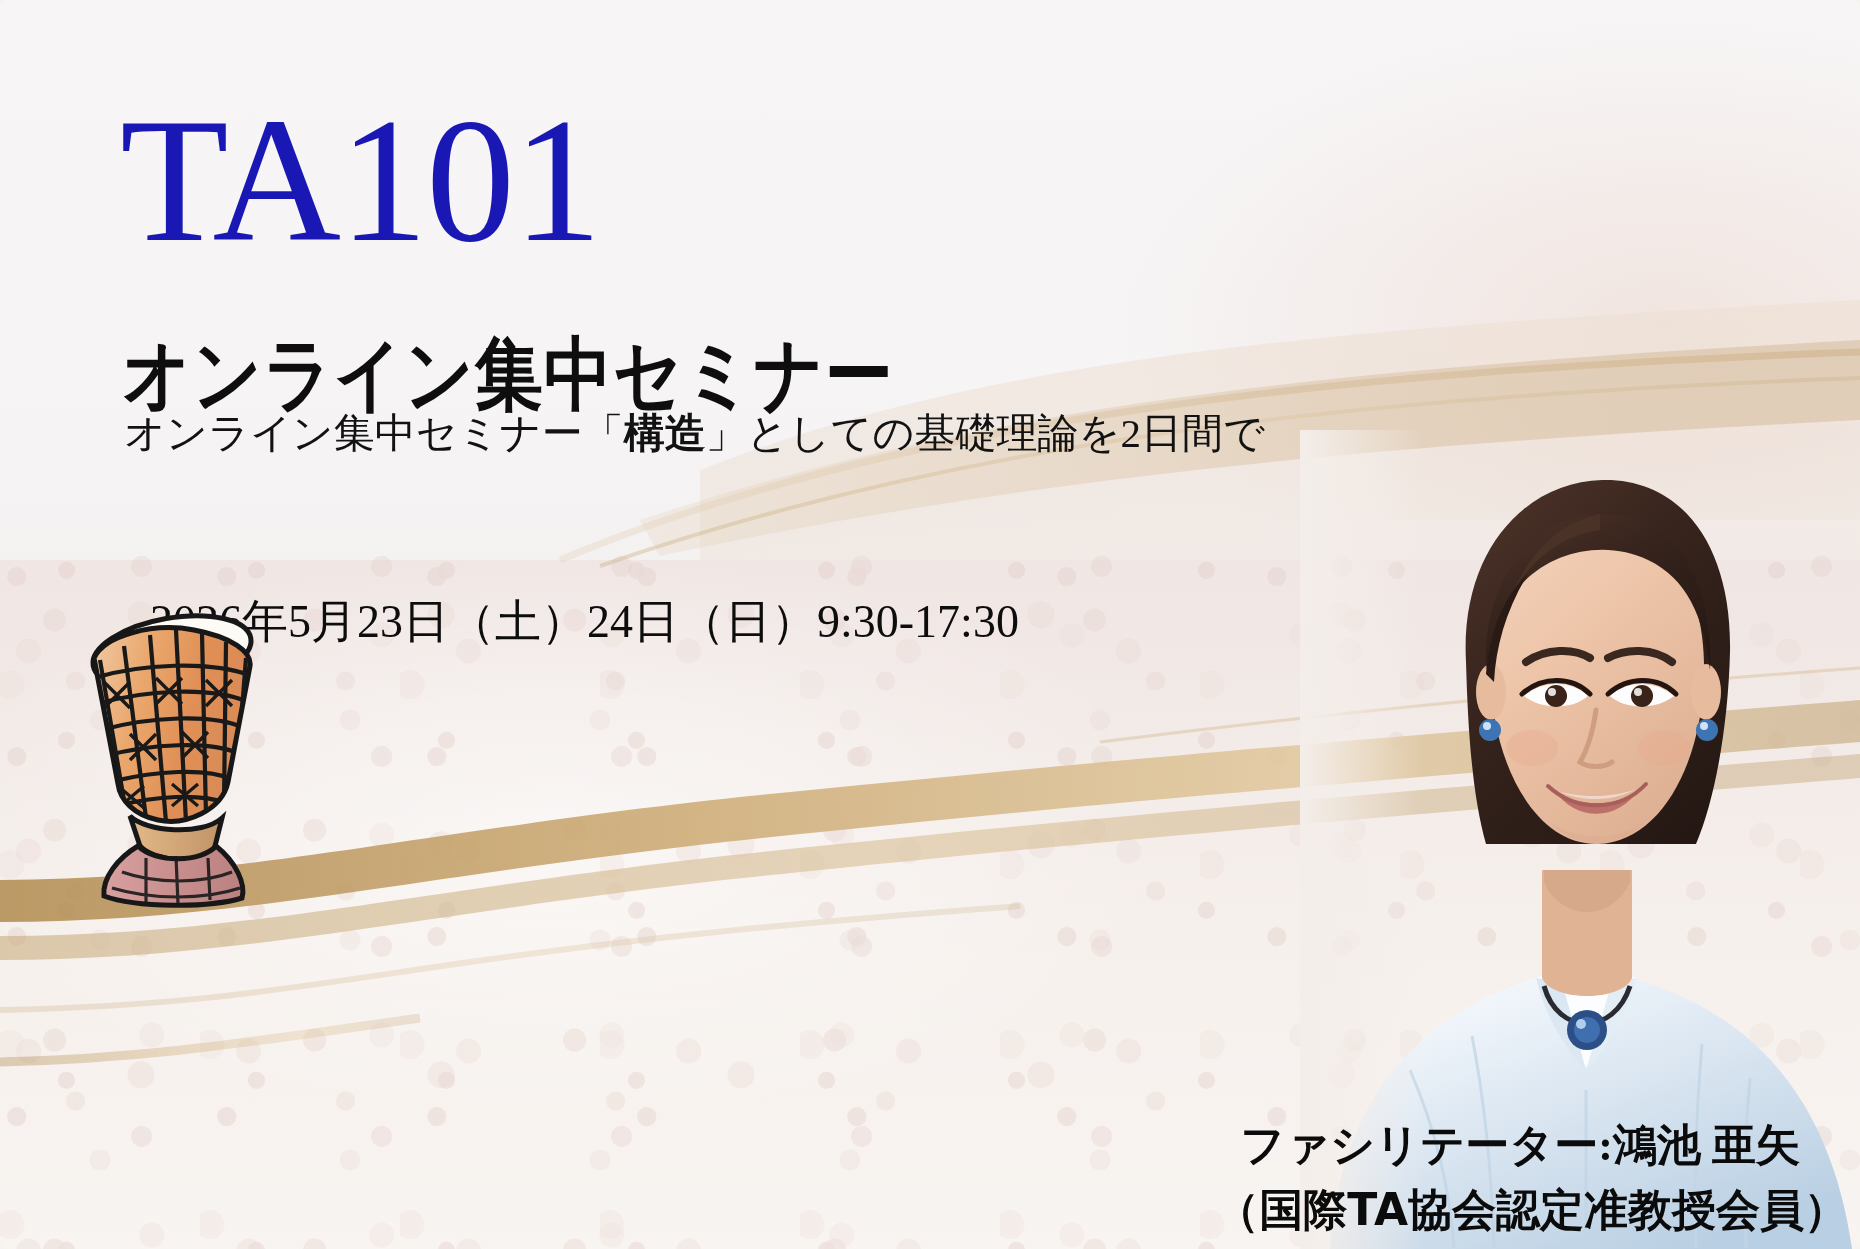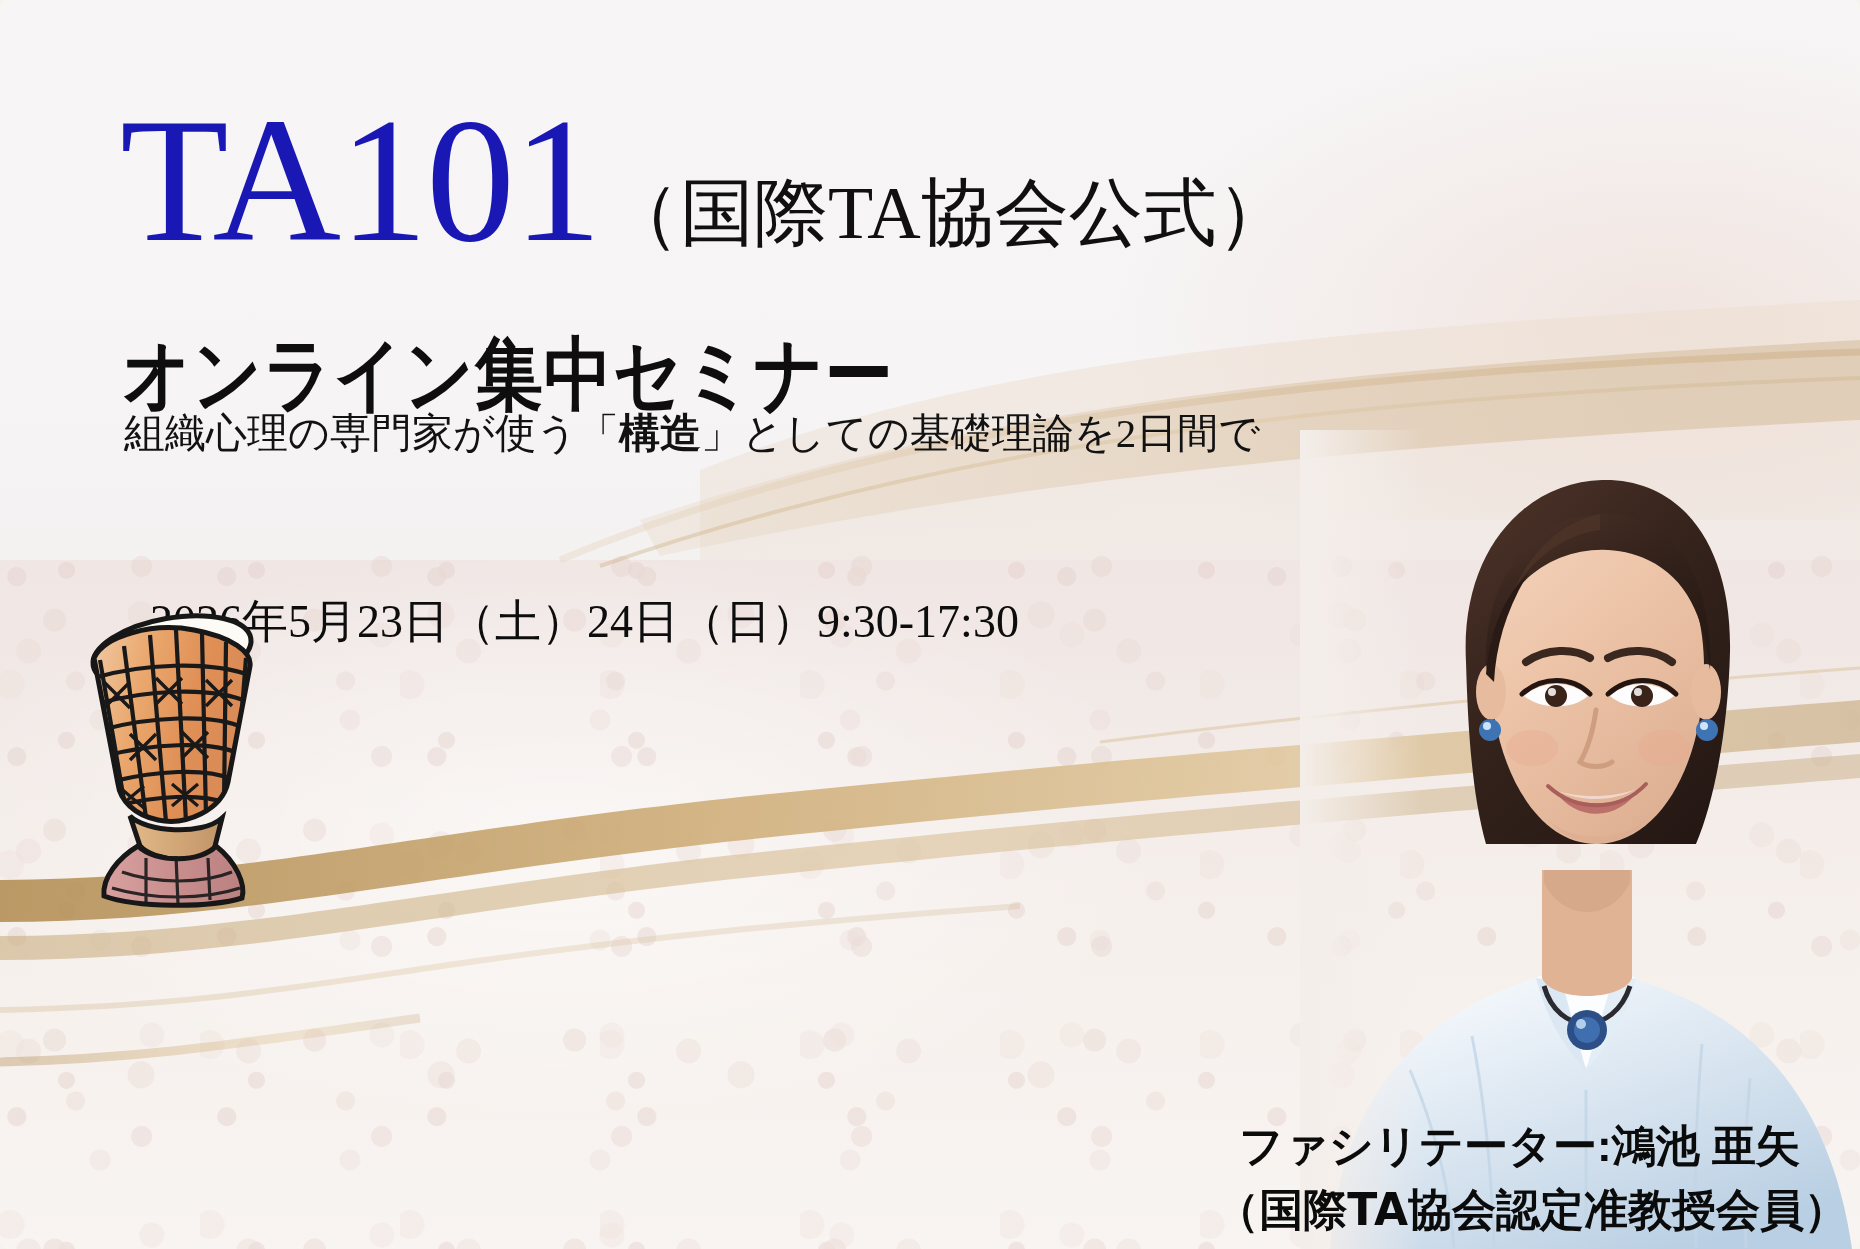--- a/index.html
+++ b/index.html
@@ -94,21 +94,21 @@
   .brand-name {
     position:absolute; left:300px; top:938px;
     font-size:76px; line-height:1; color:#0a0a0a;
     letter-spacing:1px;
   }
 
   .facilitator {
     position:absolute; right:60px; top:1124px;
     font-size:44px; line-height:1; color:#0b0b0b;
     font-weight:700; white-space:nowrap; text-align:right;
-    font-family:Liberation Sans, sans-serif;
+    font-family:Liberation Serif, serif;
   }
   .credential {
     position:absolute; right:12px; top:1188px;
     font-size:44px; line-height:1; color:#0b0b0b;
     font-weight:700; white-space:nowrap; 
     font-family:"DejaVu Sans", sans-serif;
   }
 
   
   .drum { position:absolute; left:60px; top:600px; width:230px; height:310px; }
@@ -162,26 +162,25 @@
              L1860,778 C1340,820 1110,840 782,874 C430,910 250,960 0,960 Z" fill="url(#gold2)"></path>
 
     <path d="M0,1010 C200,1006 300,986 470,962 C640,938 800,922 1020,906" fill="none" stroke="url(#gold2)" stroke-width="6" opacity="0.5"></path>
     <path d="M0,1062 C160,1058 260,1040 420,1018" fill="none" stroke="url(#gold1)" stroke-width="9" opacity="0.45"></path>
 
     <path d="M1100,742 C1340,712 1560,690 1860,668" fill="none" stroke="#d9c09a" stroke-width="3" opacity="0.5"></path>
   </svg>
 
   <div class="title-row">
     <span class="title-main">TA101</span>
-    <span class="title-paren">（国際TA協会公式）</span>
   </div>
 
   <div class="subtitle">オンライン集中セミナー</div>
 
-  <div class="tagline"><span>組織心理の専門家が使う「</span><b>構造</b><span>」としての基礎理論を2日間で</span></div>
+  <div class="tagline"><span>オンライン集中セミナー「</span><b>構造</b><span>」としての基礎理論を2日間で</span></div>
 
   <div class="date-line">2026年5月23日（土）24日（日）9:30-17:30</div>
 
   <svg class="drum" viewBox="0 0 230 310">
     <defs>
       <linearGradient id="drumBody" x1="0" y1="0" x2="1" y2="0.3">
         <stop offset="0%" stop-color="#f0c9a4"></stop>
         <stop offset="35%" stop-color="#eaa86e"></stop>
         <stop offset="70%" stop-color="#e08f55"></stop>
         <stop offset="100%" stop-color="#d98b57"></stop>

